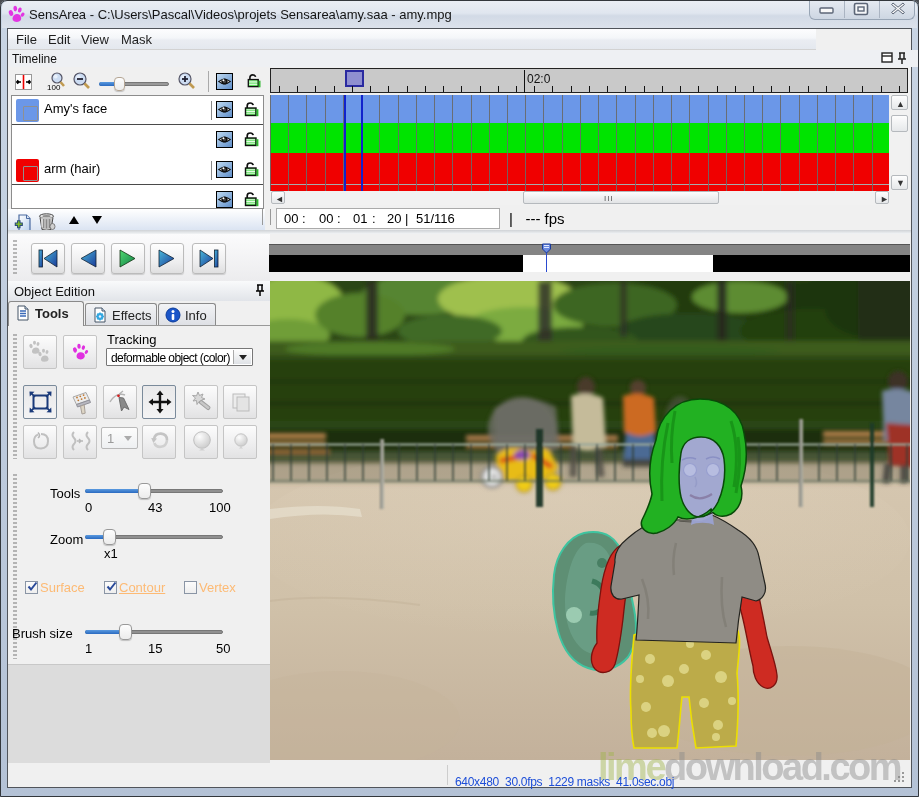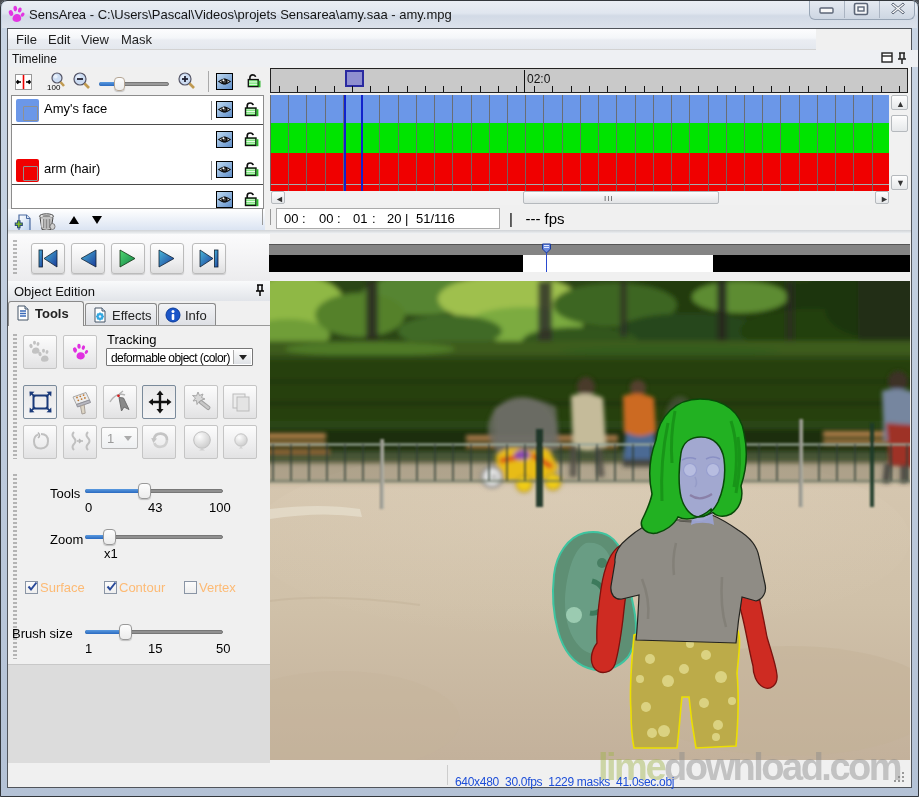--- a/index.html
+++ b/index.html
@@ -529,21 +529,21 @@
 <span class="slbl" style="left:104px;top:546px;">x1</span>
 <div class="cb" style="left:25px;top:581px;"></div>
 <svg style="position:absolute;left:26px;top:580px;" width="13" height="13" viewBox="0 0 13 13">
     <path d="M2.5 6.5 L5 9.5 L10.5 2.5" fill="none" stroke="#2a4a9a" stroke-width="2"></path>
   </svg>
 <span class="cbl" style="left:40px;top:580px;">Surface</span>
 <div class="cb" style="left:104px;top:581px;"></div>
 <svg style="position:absolute;left:105px;top:580px;" width="13" height="13" viewBox="0 0 13 13">
     <path d="M2.5 6.5 L5 9.5 L10.5 2.5" fill="none" stroke="#2a4a9a" stroke-width="2"></path>
   </svg>
-<span class="cbl" style="left:119px;top:580px;">Contour</span>
+<span class="cbl" style="left:119px;top:580px;text-decoration:underline;">Contour</span>
 <div class="cb" style="left:184px;top:581px;"></div>
 <span class="cbl" style="left:199px;top:580px;">Vertex</span>
 <span class="slbl" style="left:12px;top:626px;">Brush size</span>
 <div class="slidertrack" style="left:85px;top:630px;width:138px;"></div>
 <div class="sliderblue" style="left:85px;top:630px;width:38px;"></div>
 <div class="sliderthumb" style="left:119px;top:624px;"></div>
 <span class="slbl" style="left:85px;top:641px;">1</span>
 <span class="slbl" style="left:148px;top:641px;">15</span>
 <span class="slbl" style="left:216px;top:641px;">50</span>
 <div id="grayarea"></div>

